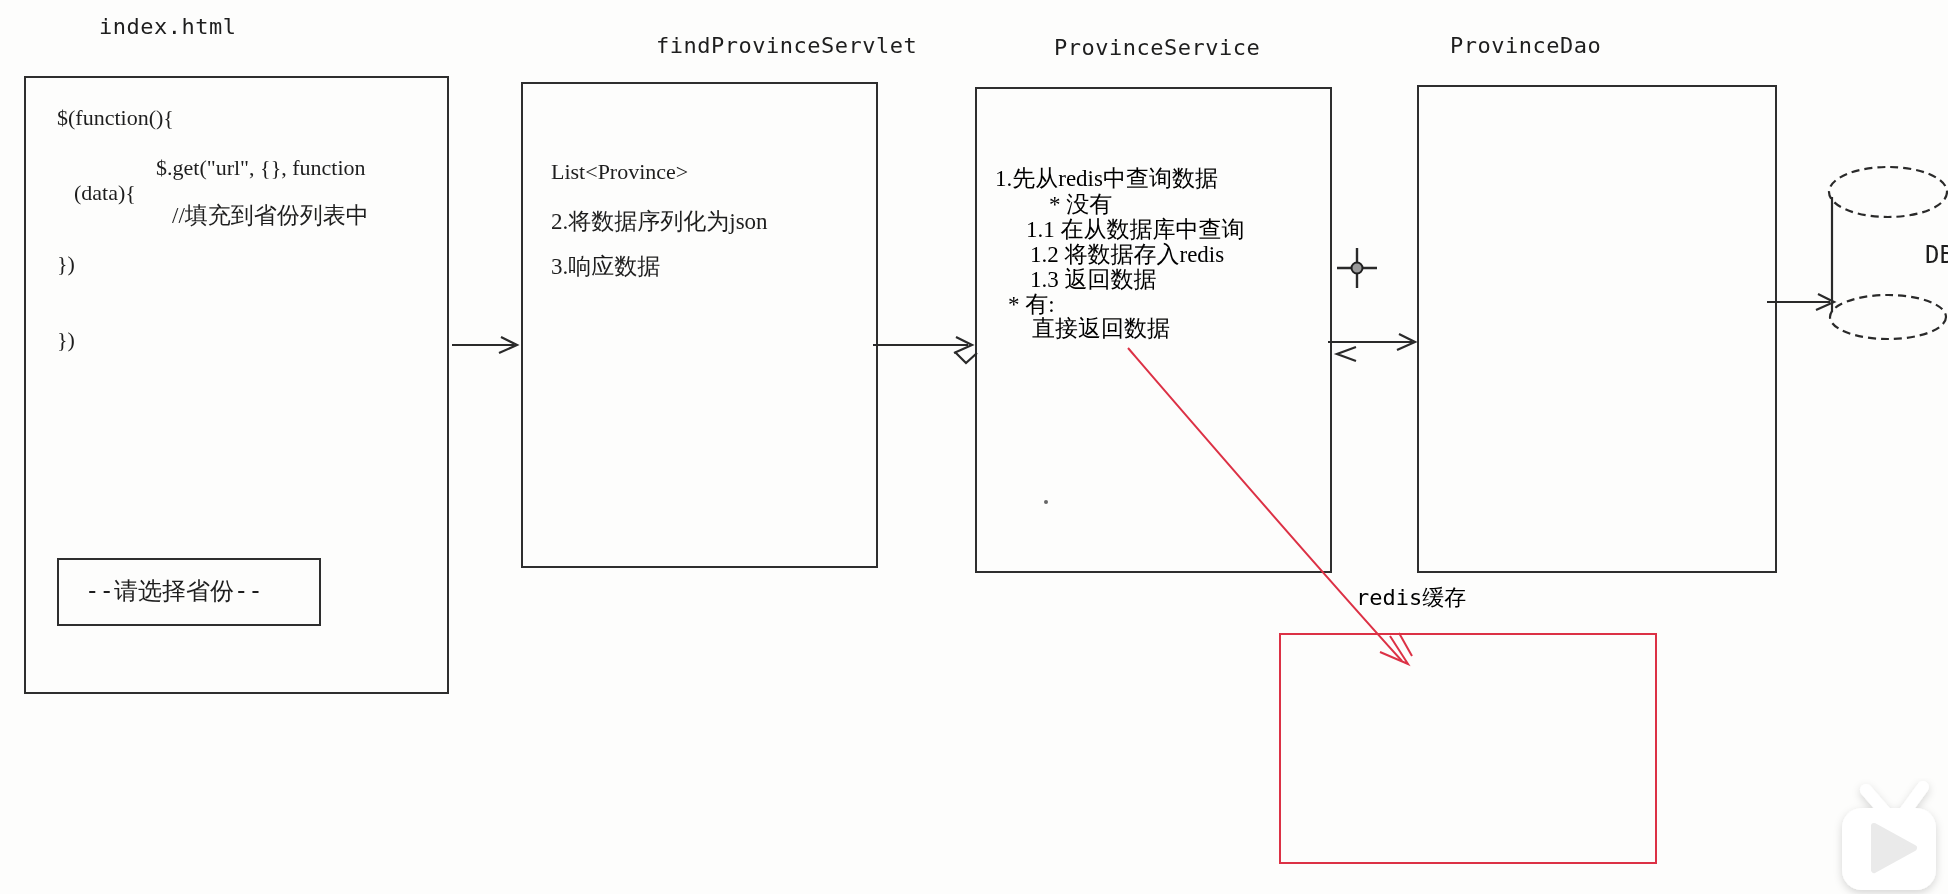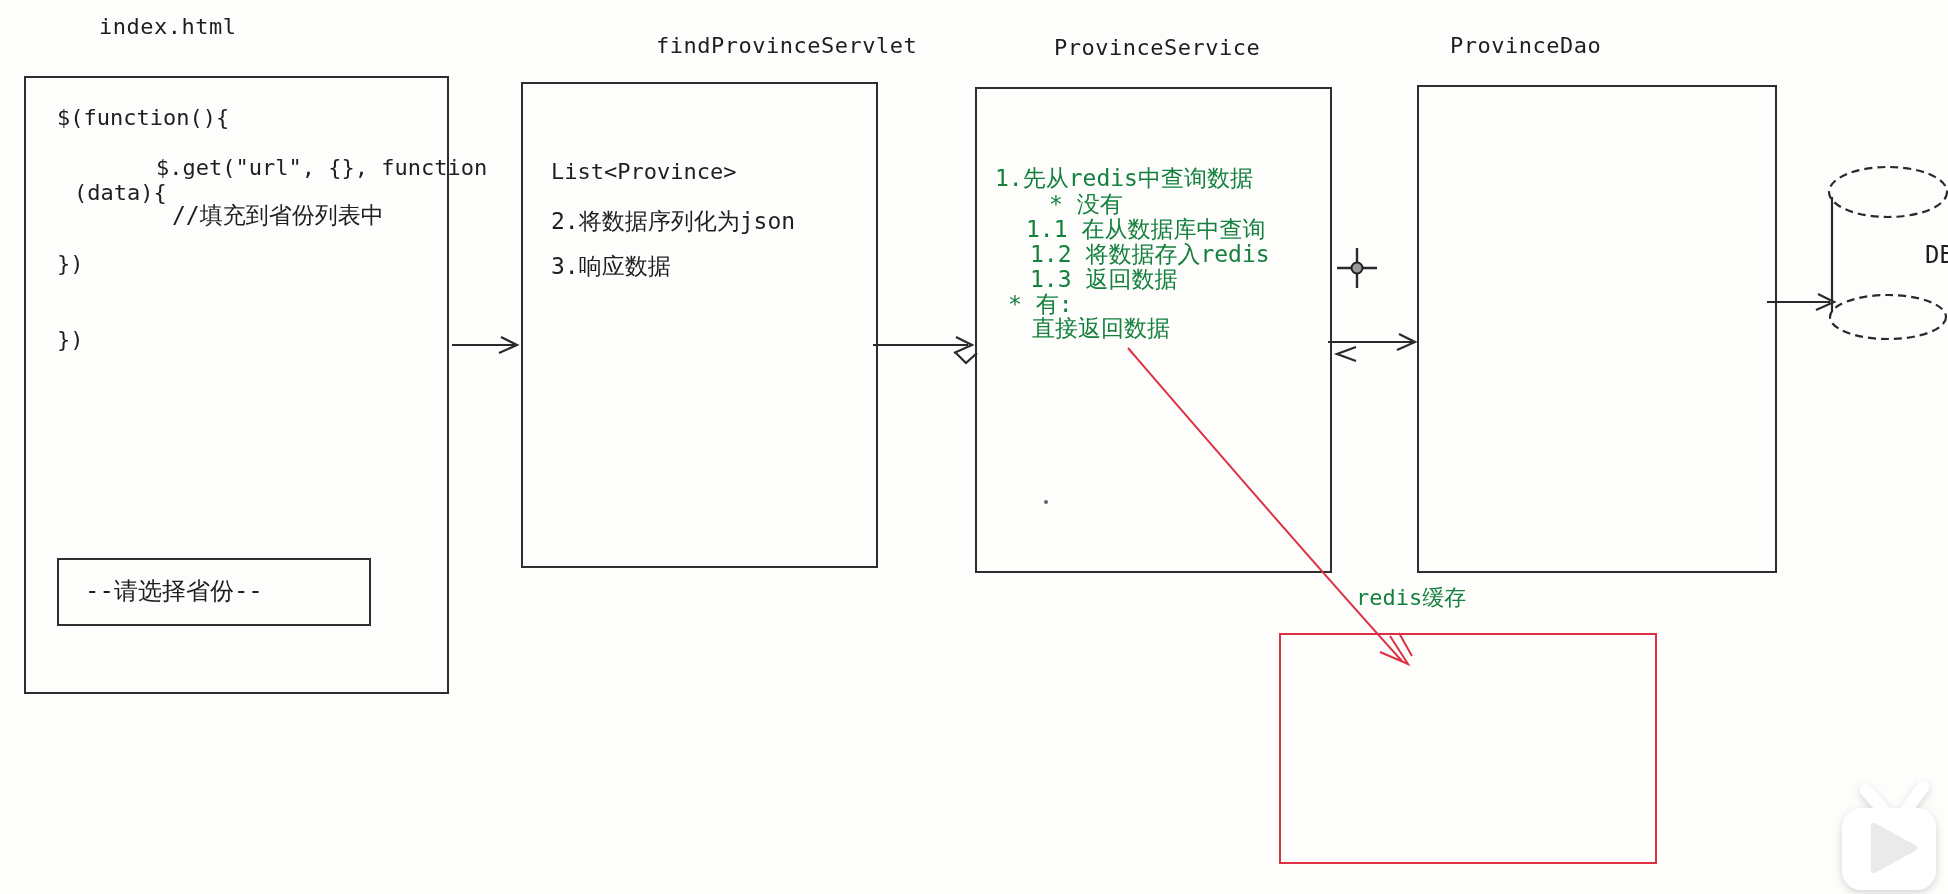--- a/index.html
+++ b/index.html
@@ -5,23 +5,23 @@
   html,body{margin:0;padding:0;background:#fdfdfc;}
   .canvas{
     position:relative;width:1948px;height:894px;overflow:hidden;
     background:#fdfdfc;
     font-family:"DejaVu Sans Mono","Liberation Mono",monospace;
     color:#1e1e1e;
   }
   .box{position:absolute;box-sizing:border-box;border:2px solid #2e2e2e;background:transparent;}
   .red-box{position:absolute;box-sizing:border-box;border:2px solid #dc3145;background:transparent;}
   .node-title{position:absolute;font-size:22px;letter-spacing:.5px;white-space:pre;}
-  .line{position:absolute;white-space:pre;font-size:22px;line-height:1.2;}
+  .line{position:absolute;white-space:pre;font-size:22px;line-height:1.2;font-family:Liberation Serif, serif;}
   .cjk{font-size:23px;}
-  .red-text{color:#15803d;}
+  .red-text{color:#000000;}
   .svg-overlay{position:absolute;left:0;top:0;pointer-events:none;}
   .select-mock{position:absolute;box-sizing:border-box;border:2px solid #2e2e2e;}
   .select-mock .lbl{display:block;font-size:24px;line-height:62px;padding-left:26px;white-space:pre;}
   .redis-label{position:absolute;font-size:22px;white-space:pre;}
   .db-label{position:absolute;font-size:24px;white-space:pre;}
   .watermark{position:absolute;left:1830px;top:778px;width:118px;height:116px;}
 </style>
 </head>
 <body>
 
@@ -38,21 +38,21 @@
   <div class="box" style="left:1417px;top:85px;width:360px;height:488px;"></div>
   <div class="red-box" style="left:1279px;top:633px;width:378px;height:231px;"></div>
 
   <div class="line" style="left:57px;top:105px;">$(function(){</div>
   <div class="line" style="left:156px;top:155px;">$.get("url", {}, function</div>
   <div class="line" style="left:60px;top:180px;margin-left:14px;">(data){</div>
   <div class="line cjk" style="left:172px;top:202px;">//填充到省份列表中</div>
   <div class="line" style="left:57px;top:251px;">})</div>
   <div class="line" style="left:57px;top:327px;">})</div>
 
-  <div class="select-mock" style="left:57px;top:558px;width:314px;height:68px;">
+  <div class="select-mock" style="left:57px;top:558px;width:264px;height:68px;">
     <span class="lbl">--请选择省份--</span>
   </div>
 
   <div class="line" style="left:551px;top:159px;">List&lt;Province&gt;</div>
   <div class="line cjk" style="left:551px;top:208px;">2.将数据序列化为json</div>
   <div class="line cjk" style="left:551px;top:253px;">3.响应数据</div>
 
   <div class="line cjk red-text" style="left:995px;top:165px;">1.先从redis中查询数据</div>
   <div class="line cjk red-text" style="left:1008px;top:191px;margin-left:41px;">* 没有</div>
   <div class="line cjk red-text" style="left:1026px;top:216px;">1.1 在从数据库中查询</div>

